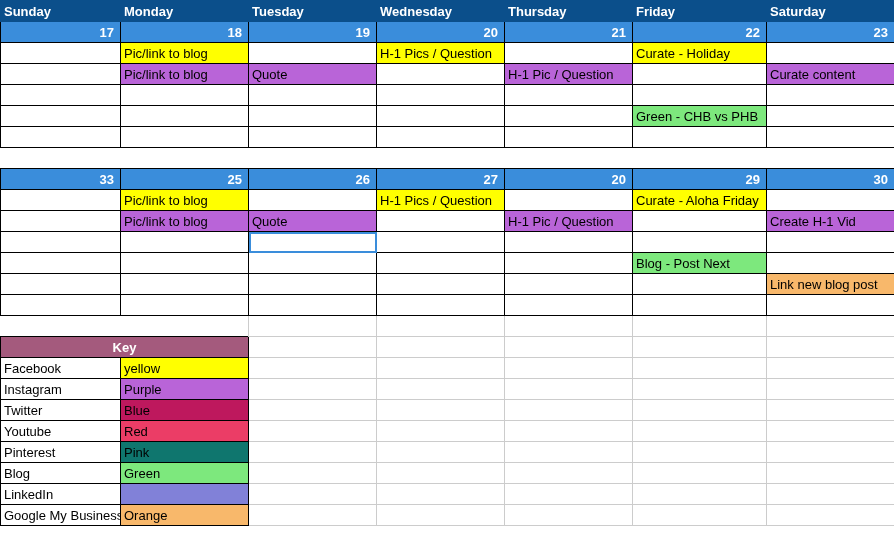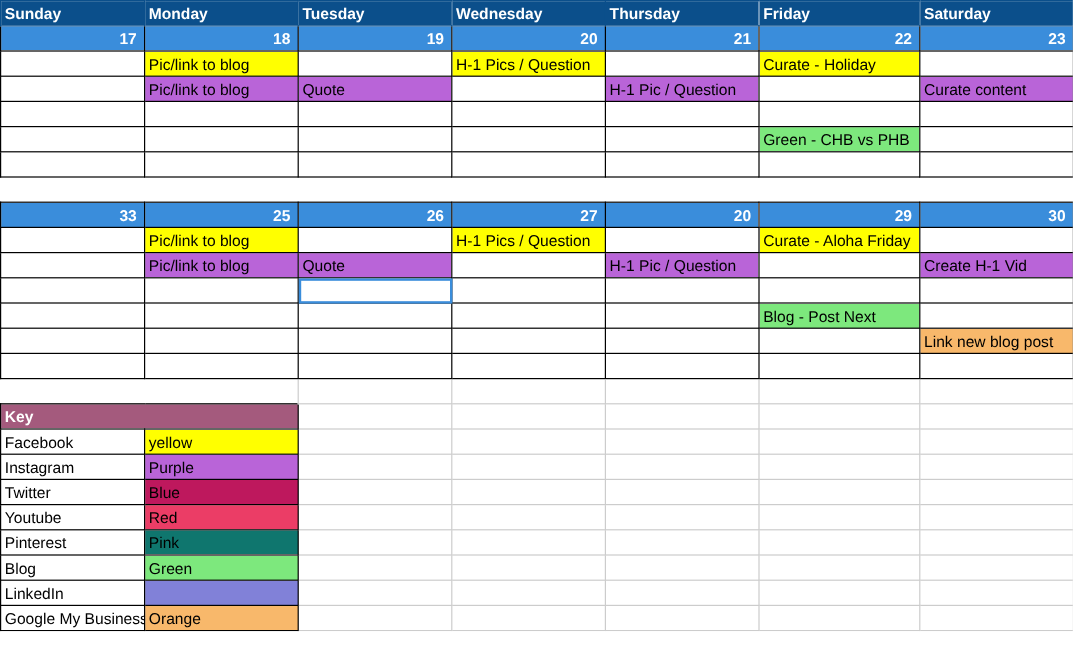--- a/index.html
+++ b/index.html
@@ -9,21 +9,21 @@
   .hdr { background: #0b4f8b; color: #fff; font-weight: bold; border: 1px solid #0b4f8b; }
   .date { background: #3a8ddb; color: #fff; font-weight: bold; text-align: right; padding-right: 6px; }
   .yellow { background: #ffff00; }
   .purple { background: #b964d8; }
   .green  { background: #7de87d; }
   .orange { background: #f8b86b; }
   .cyan   { background: #be185d; }
   .red    { background: #eb3d66; }
   .pink   { background: #0f766e; }
   .linkedin { background: #8181d8; }
-  .keyhdr { background: #a45a7d; color: #fff; font-weight: bold; }
+  .keyhdr { background: #a45a7d; color: #fff; font-weight: bold; text-align: center; }
   .sel { outline: 2px solid #3a8ddb; outline-offset: -2px; }
   .gridless { border-color: #ccc; }
 </style>
 </head>
 <body>
 
 <table>
   <colgroup>
     <col style="width:120px">
       <col style="width:128px">

